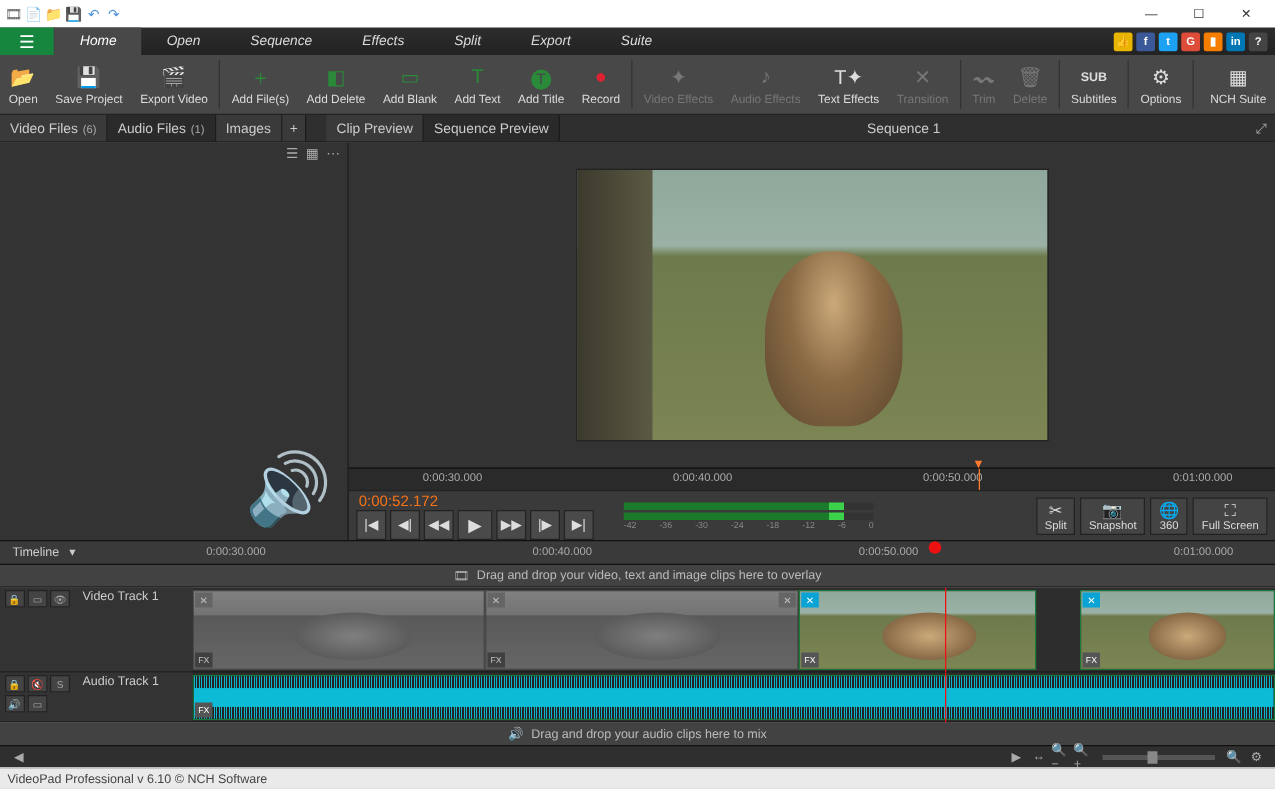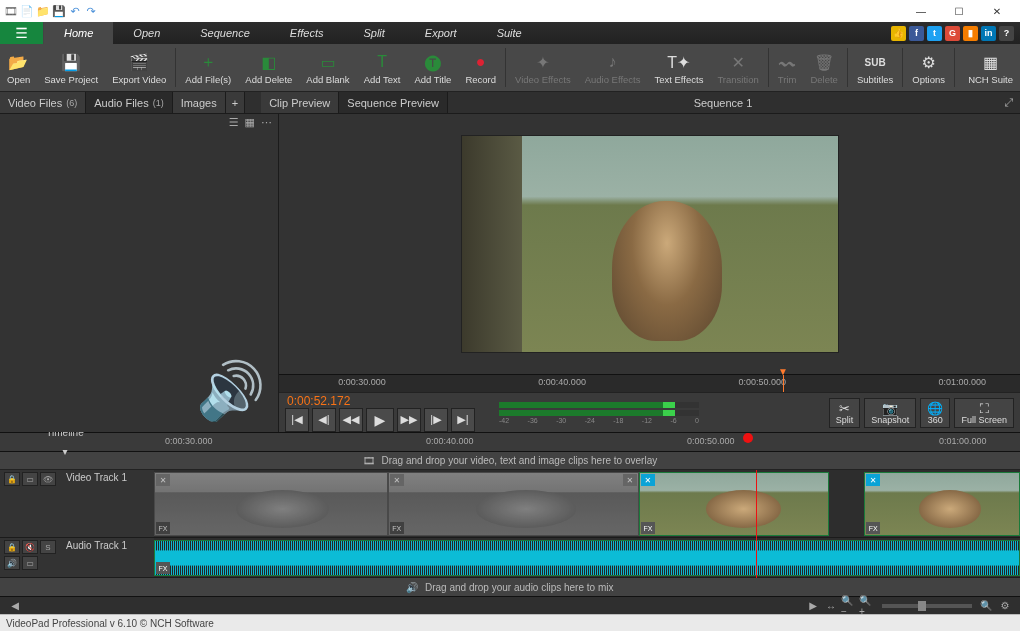--- a/index.html
+++ b/index.html
@@ -46,21 +46,21 @@
 .controls { height: 40px; background: #3a3a3a; display: flex; align-items: center; padding: 0 6px; gap: 4px; border-top: 1px solid #222; }
 .tc { font-size: 12px; color: #f97316; margin: 0 6px 0 2px; min-width: 78px; }
 .cbtn { width: 24px; height: 24px; background: #4a4a4a; border: 1px solid #222; display: flex; align-items: center; justify-content: center; color: #ddd; font-size: 11px; cursor: pointer; }
 .meter { width: 200px; height: 24px; margin-left: 20px; display: flex; flex-direction: column; justify-content: center; }
 .mbar { height: 6px; background: linear-gradient(90deg,#1c7a2b 0%,#1c7a2b 82%,#3bd14b 82%,#3bd14b 88%,#333 88%); margin: 1px 0; }
 .mlabels { display: flex; justify-content: space-between; font-size: 7px; color: #888; }
 .rctrls { margin-left: auto; display: flex; gap: 4px; }
 .rctrl { display: flex; flex-direction: column; align-items: center; font-size: 9px; color: #ddd; padding: 2px 6px; cursor: pointer; background: #444; border: 1px solid #222; }
 .rctrl .ic { font-size: 13px; height: 14px; }
 .timelinehdr { height: 20px; background: #3a3a3a; display: flex; align-items: center; font-size: 10px; color: #ccc; border-top: 1px solid #111; border-bottom: 1px solid #111; }
-.tlabel { width: 120px; padding-left: 10px; display: flex; align-items: center; gap: 8px; flex-direction: column; }
+.tlabel { width: 120px; padding-left: 10px; display: flex; align-items: center; gap: 8px; }
 .tlruler { flex: 1; position: relative; height: 100%; }
 .tlruler .tick { position: absolute; top: 3px; font-size: 9px; color: #aaa; }
 .redhead { position: absolute; top: 0; width: 10px; height: 10px; background: #e11; border-radius: 50%; }
 .overlay { height: 18px; background: #424242; display: flex; align-items: center; justify-content: center; font-size: 10px; color: #bbb; gap: 6px; border-bottom: 1px solid #222; }
 .tracks { background: #2d2d2d; }
 .track { display: flex; border-bottom: 1px solid #1b1b1b; }
 .trackhdr { width: 154px; background: #333; display: flex; align-items: flex-start; padding: 2px 4px; font-size: 10px; color: #ccc; gap: 4px; }
 .tbtns { display: flex; gap: 2px; flex-wrap: wrap; width: 58px; }
 .tbtn { width: 16px; height: 14px; background: #444; border: 1px solid #222; font-size: 8px; color: #aaa; display: flex; align-items: center; justify-content: center; }
 .trackbody { flex: 1; position: relative; overflow: hidden; }

